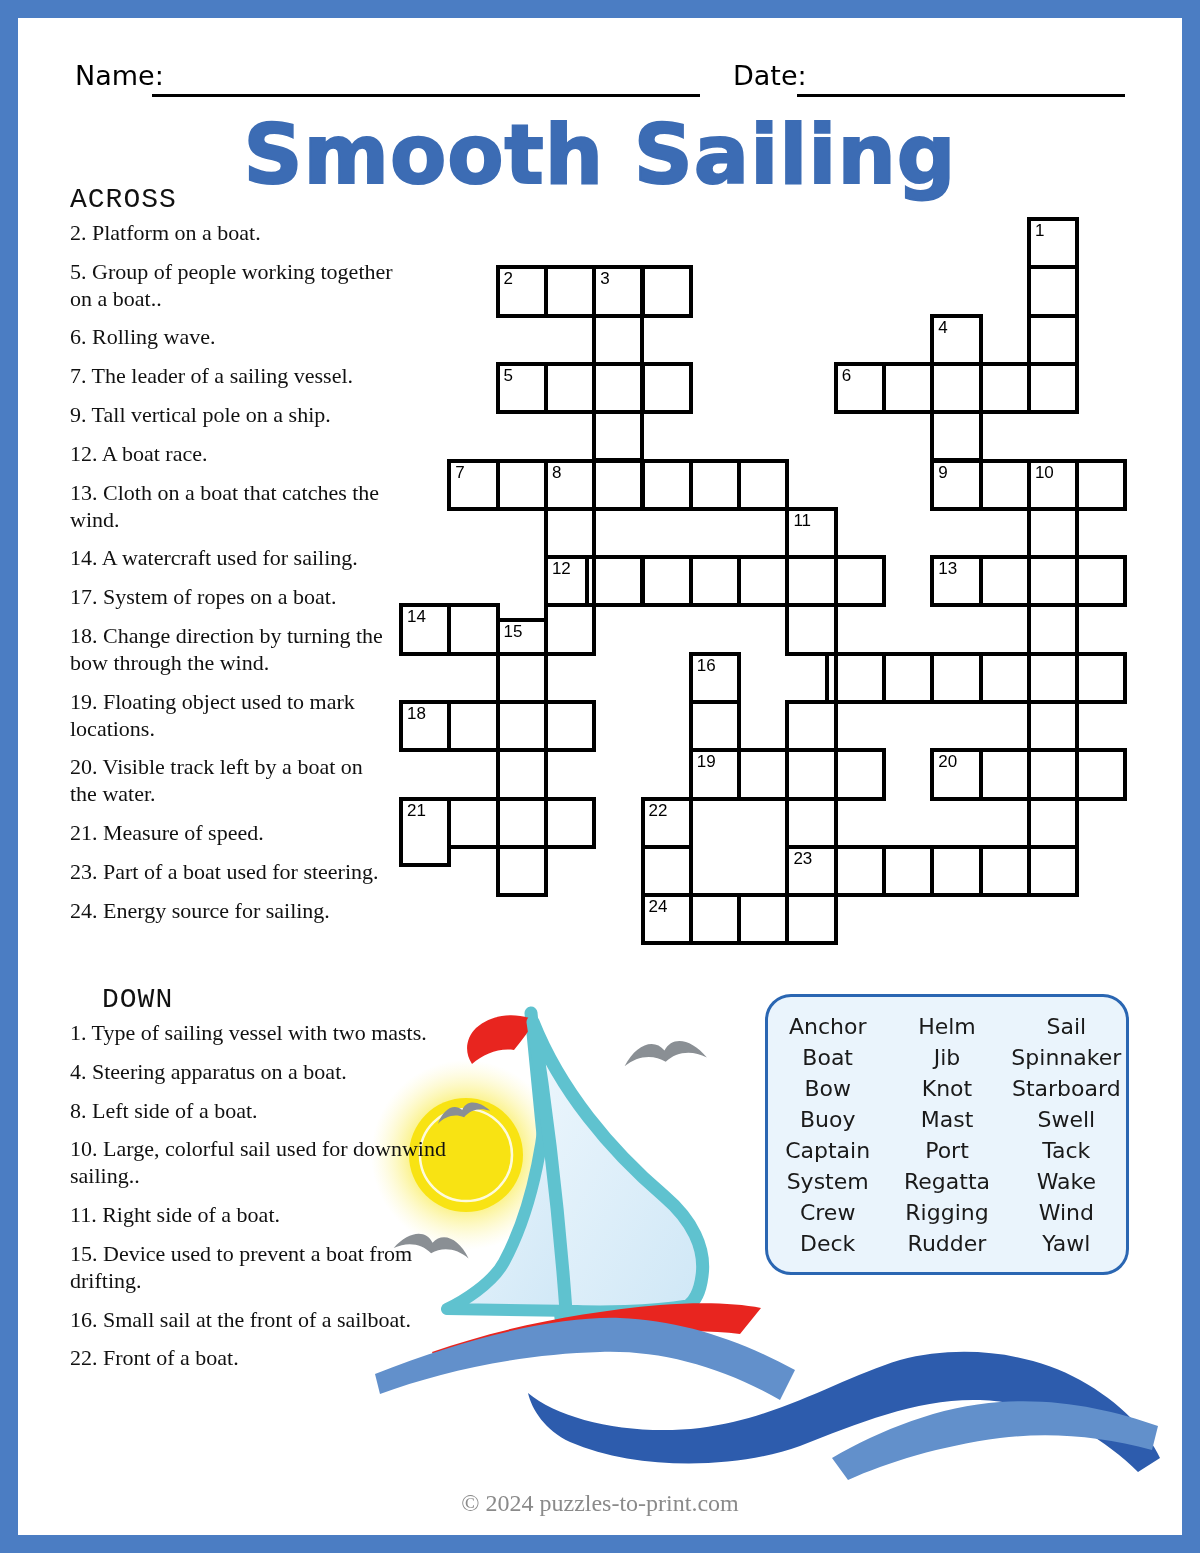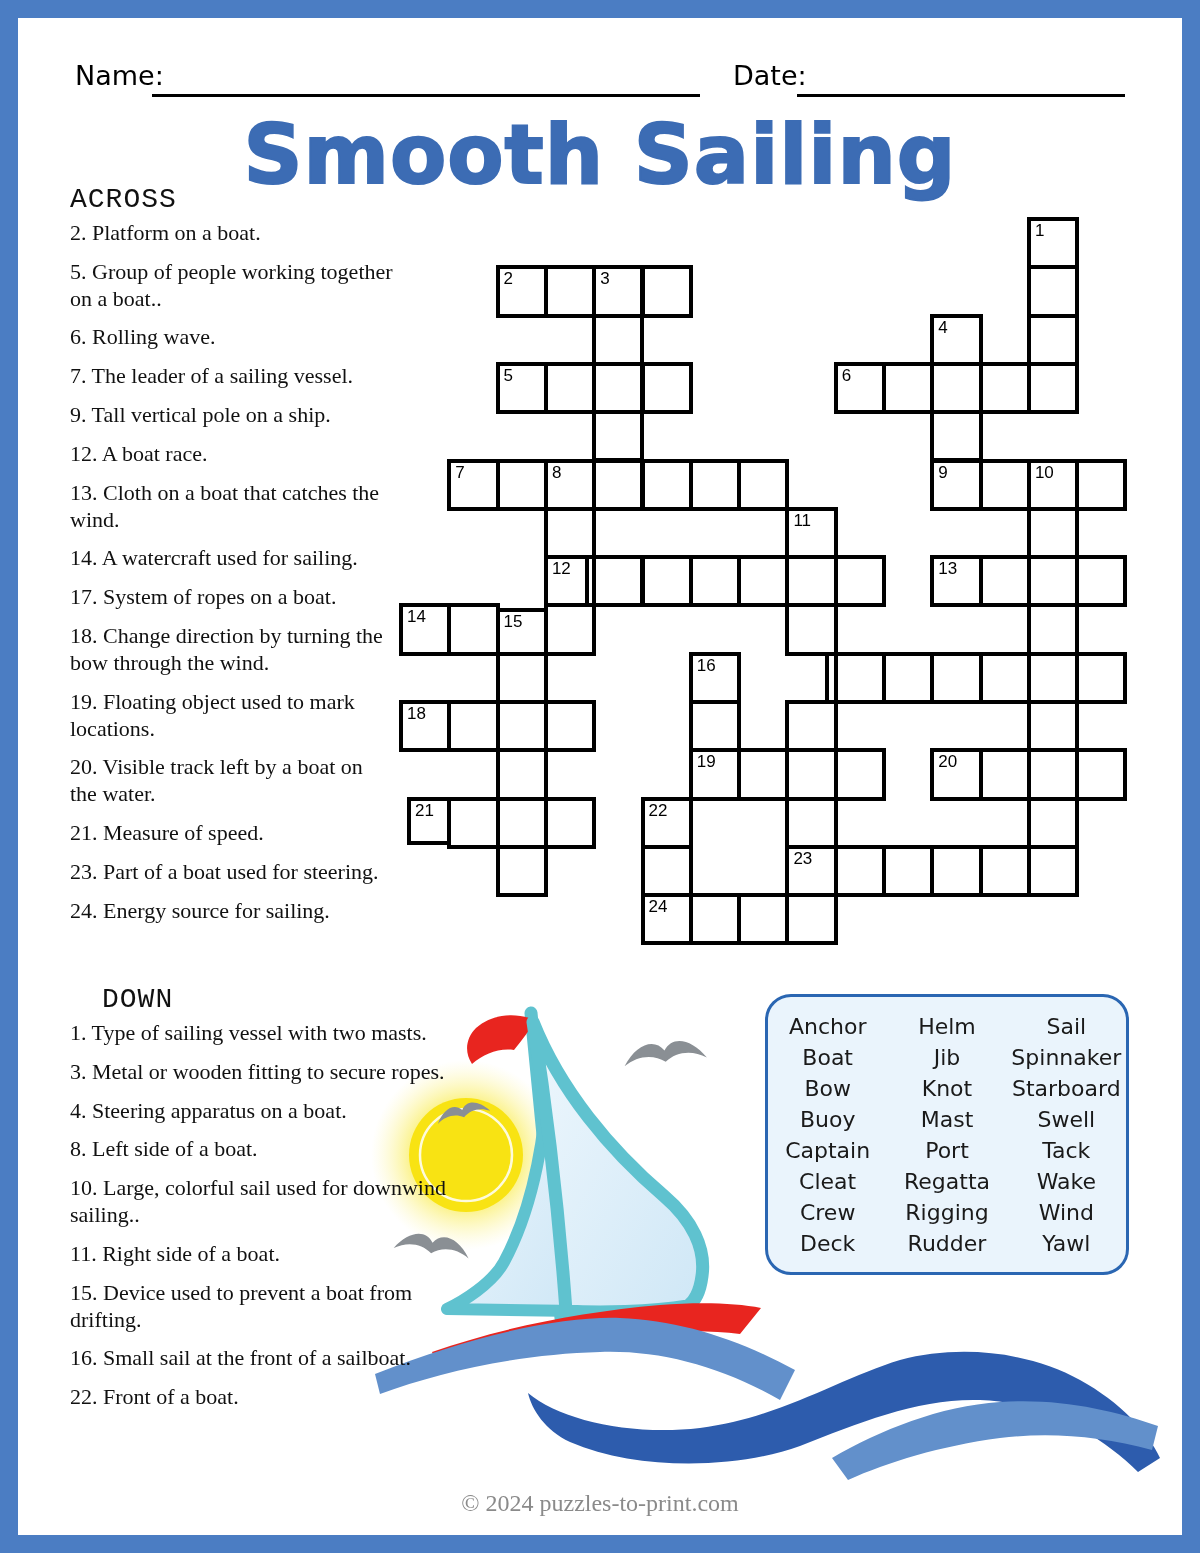--- a/index.html
+++ b/index.html
@@ -85,21 +85,20 @@
       <p class="clue">19. Floating object used to mark locations.</p>
       <p class="clue">20. Visible track left by a boat on the water.</p>
       <p class="clue">21. Measure of speed.</p>
       <p class="clue">23. Part of a boat used for steering.</p>
       <p class="clue">24. Energy source for sailing.</p>
     </div>
 
   <div id="down-heading" class="clue-heading">DOWN</div>
   <div id="down-clues" class="clue-list">
       <p class="clue">1. Type of sailing vessel with two masts.</p>
-      <p class="clue">3. Metal or wooden fitting to secure ropes.</p>
       <p class="clue">4. Steering apparatus on a boat.</p>
       <p class="clue">8. Left side of a boat.</p>
       <p class="clue">10. Large, colorful sail used for downwind sailing..</p>
       <p class="clue">11. Right side of a boat.</p>
       <p class="clue">15. Device used to prevent a boat from drifting.</p>
       <p class="clue">16. Small sail at the front of a sailboat.</p>
       <p class="clue">22. Front of a boat.</p>
     </div>
 
   <div id="grid">
@@ -171,21 +170,21 @@
       <div class="cell" style="left: 531.3px; top: 338.1px; width: 52.3px; height: 52.3px;">
         <span class="cell-num">13</span>
       </div>
       <div class="cell" style="left: 579.6px; top: 338.1px; width: 52.3px; height: 52.3px;"></div>
       <div class="cell" style="left: 627.9px; top: 338.1px; width: 52.3px; height: 52.3px;"></div>
       <div class="cell" style="left: 676.2px; top: 338.1px; width: 52.3px; height: 52.3px;"></div>
       <div class="cell" style="left: 0px; top: 386.4px; width: 52.3px; height: 52.3px; text-decoration: underline;">
         <span class="cell-num">14</span>
       </div>
       <div class="cell" style="left: 48.3px; top: 386.4px; width: 52.3px; height: 52.3px;"></div>
-      <div class="cell" style="left: 96.6px; top: 391px; width: 52.3px; height: 52.3px;">
+      <div class="cell" style="left: 96.6px; top: 401px; width: 52.3px; height: 52.3px;">
         <span class="cell-num">15</span>
       </div>
       <div class="cell" style="left: 144.9px; top: 386.4px; width: 52.3px; height: 52.3px;"></div>
       <div class="cell" style="left: 386.4px; top: 386.4px; width: 52.3px; height: 52.3px;"></div>
       <div class="cell" style="left: 627.9px; top: 386.4px; width: 52.3px; height: 52.3px;"></div>
       <div class="cell" style="left: 96.6px; top: 434.7px; width: 52.3px; height: 52.3px;"></div>
       <div class="cell" style="left: 289.8px; top: 434.7px; width: 52.3px; height: 52.3px;">
         <span class="cell-num">16</span>
       </div>
       <div class="cell" style="left: 386.4px; top: 434.7px; width: 52.3px; height: 52.3px; margin-left: 40px;">
@@ -212,21 +211,21 @@
       </div>
       <div class="cell" style="left: 338.1px; top: 531.3px; width: 52.3px; height: 52.3px;"></div>
       <div class="cell" style="left: 386.4px; top: 531.3px; width: 52.3px; height: 52.3px;"></div>
       <div class="cell" style="left: 434.7px; top: 531.3px; width: 52.3px; height: 52.3px;"></div>
       <div class="cell" style="left: 531.3px; top: 531.3px; width: 52.3px; height: 52.3px;">
         <span class="cell-num">20</span>
       </div>
       <div class="cell" style="left: 579.6px; top: 531.3px; width: 52.3px; height: 52.3px;"></div>
       <div class="cell" style="left: 627.9px; top: 531.3px; width: 52.3px; height: 52.3px;"></div>
       <div class="cell" style="left: 676.2px; top: 531.3px; width: 52.3px; height: 52.3px;"></div>
-      <div class="cell" style="left: 8px; top: 579.6px; width: 52.3px; height: 48px;">
+      <div class="cell" style="left: 0px; top: 579.6px; width: 52.3px; height: 70px;">
         <span class="cell-num">21</span>
       </div>
       <div class="cell" style="left: 48.3px; top: 579.6px; width: 52.3px; height: 52.3px;"></div>
       <div class="cell" style="left: 96.6px; top: 579.6px; width: 52.3px; height: 52.3px;"></div>
       <div class="cell" style="left: 144.9px; top: 579.6px; width: 52.3px; height: 52.3px;"></div>
       <div class="cell" style="left: 241.5px; top: 579.6px; width: 52.3px; height: 52.3px;">
         <span class="cell-num">22</span>
       </div>
       <div class="cell" style="left: 386.4px; top: 579.6px; width: 52.3px; height: 52.3px;"></div>
       <div class="cell" style="left: 627.9px; top: 579.6px; width: 52.3px; height: 52.3px;"></div>
@@ -248,21 +247,21 @@
       <div class="cell" style="left: 386.4px; top: 676.2px; width: 52.3px; height: 52.3px;"></div>
     </div>
 
   <div id="word-bank">
       <div class="bank-col">
         <div class="bank-word">Anchor</div>
         <div class="bank-word">Boat</div>
         <div class="bank-word">Bow</div>
         <div class="bank-word">Buoy</div>
         <div class="bank-word">Captain</div>
-        <div class="bank-word">Cleat</div>
+        <div class="bank-word">System</div>
         <div class="bank-word">Crew</div>
         <div class="bank-word">Deck</div>
       </div>
       <div class="bank-col">
         <div class="bank-word">Helm</div>
         <div class="bank-word">Jib</div>
         <div class="bank-word">Knot</div>
         <div class="bank-word">Mast</div>
         <div class="bank-word">Port</div>
         <div class="bank-word">Regatta</div>

